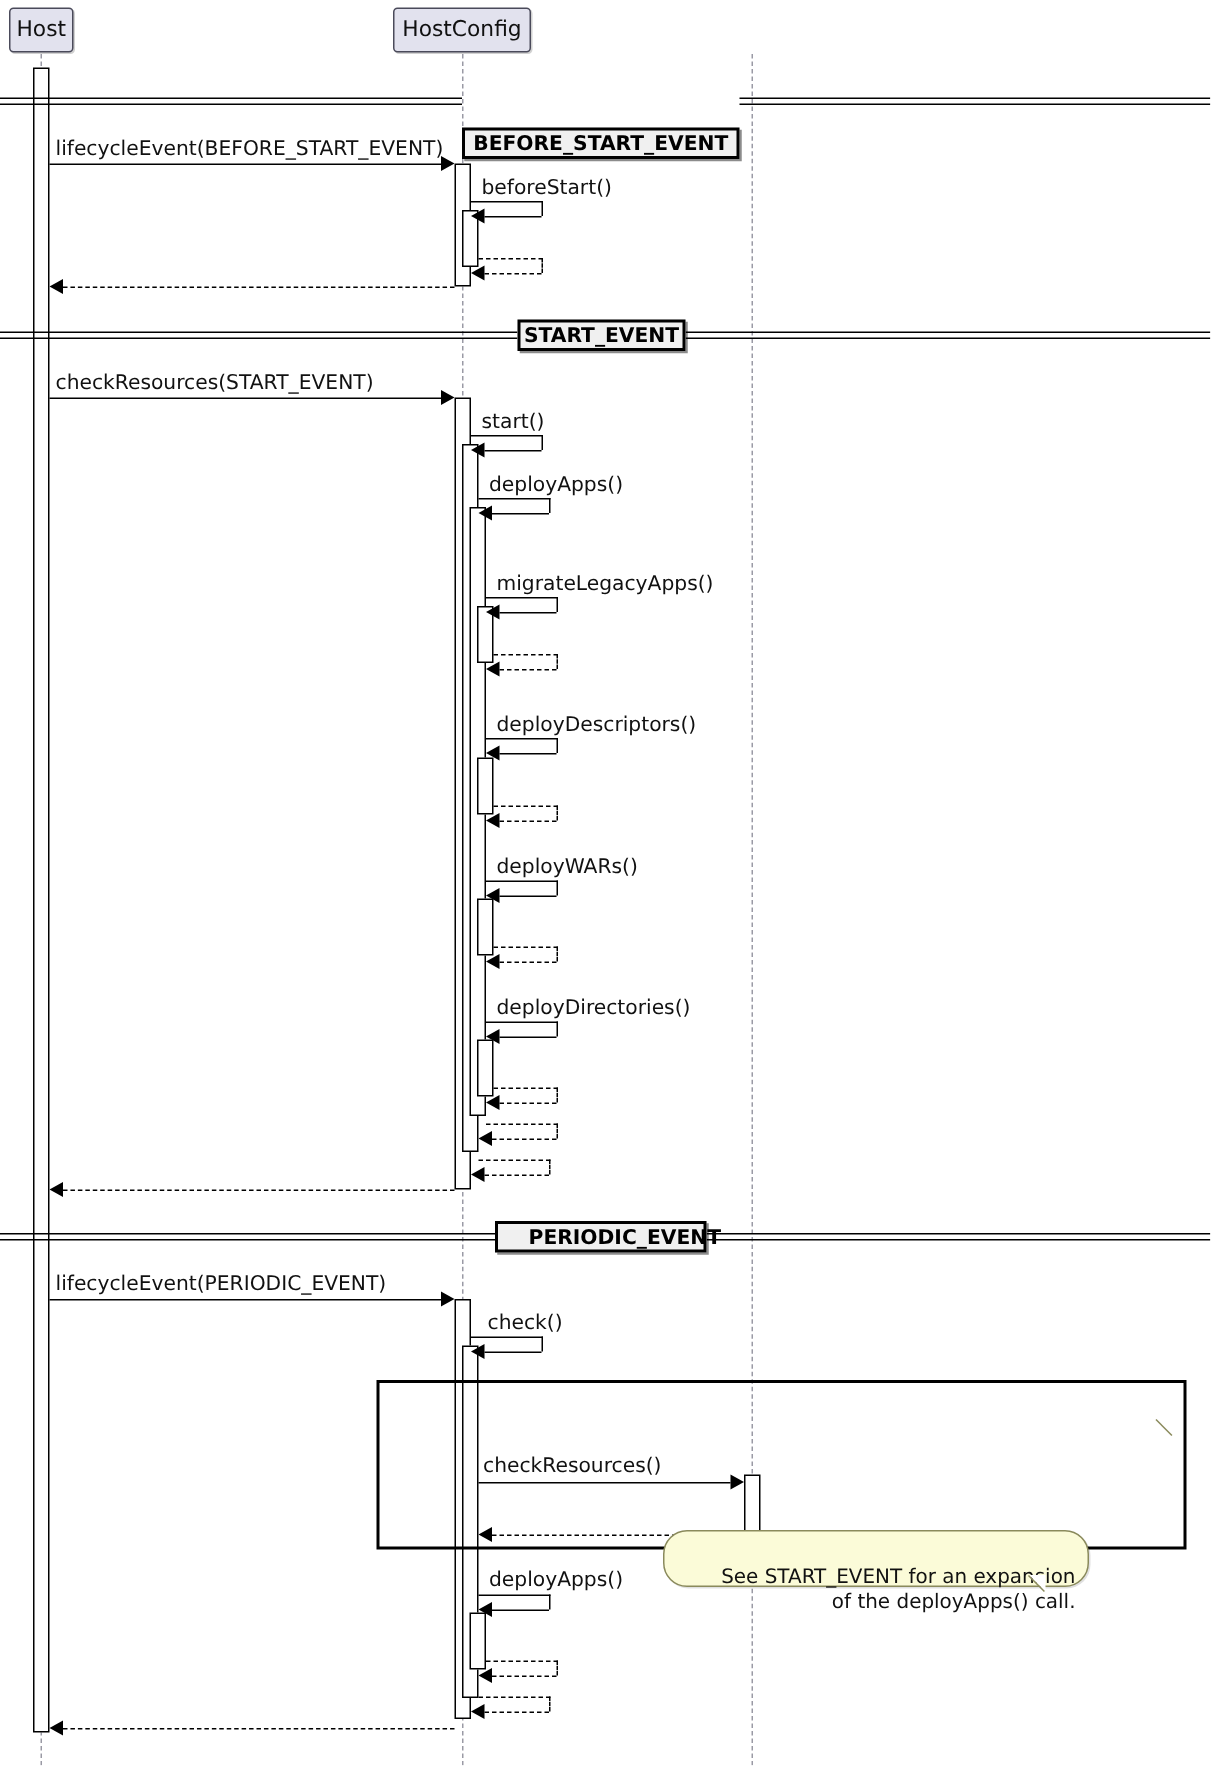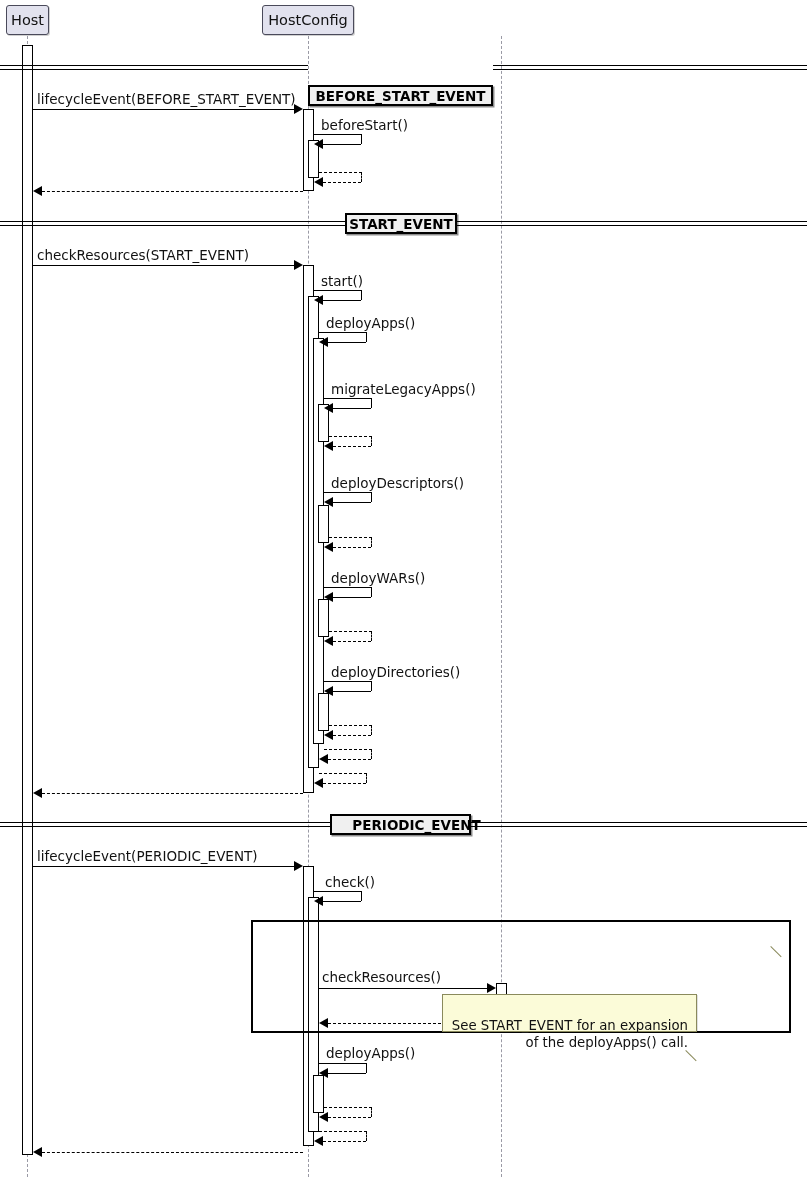--- a/index.html
+++ b/index.html
@@ -229,21 +229,21 @@
   <div class="note-fold" style="left:771px;top:946px;"></div>
   <div class="note-fold-edge" style="left:771px;top:946px;"></div>
 
   <div class="act" style="left:313px;top:1075px;width:11px;height:38px;"></div>
   <div class="msg-label" style="left:326px;top:1047px;">deployApps()</div>
   <div class="msg-line" style="left:319px;top:1063px;width:48px;"></div>
   <div class="msg-vline" style="left:366px;top:1063px;height:10px;"></div>
   <div class="msg-line" style="left:328px;top:1073px;width:38px;"></div>
   <div class="arrow-l" style="left:319px;top:1068px;"></div>
 
-  <div class="note" style="left:442px;top:994px;width:255px;height:38px;">
+  <div class="note" style="left:442px;top:1020px;width:284px;height:38px;border-radius:16px;">
     <span>See START_EVENT for an expansion
 of the deployApps() call.</span>
   </div>
   <div class="note-fold" style="left:686px;top:1050px;"></div>
   <div class="note-fold-edge" style="left:686px;top:1050px;"></div>
 
   <div class="msg-line dashed" style="left:324px;top:1107px;width:48px;"></div>
   <div class="msg-vline dashed" style="left:371px;top:1107px;height:10px;"></div>
   <div class="msg-line dashed" style="left:328px;top:1117px;width:43px;"></div>
   <div class="arrow-l" style="left:319px;top:1112px;"></div>

